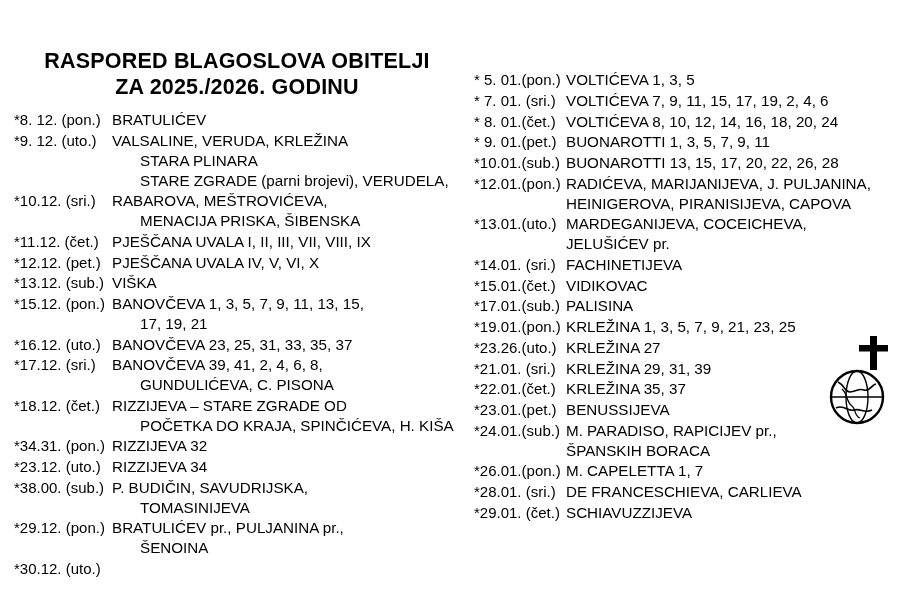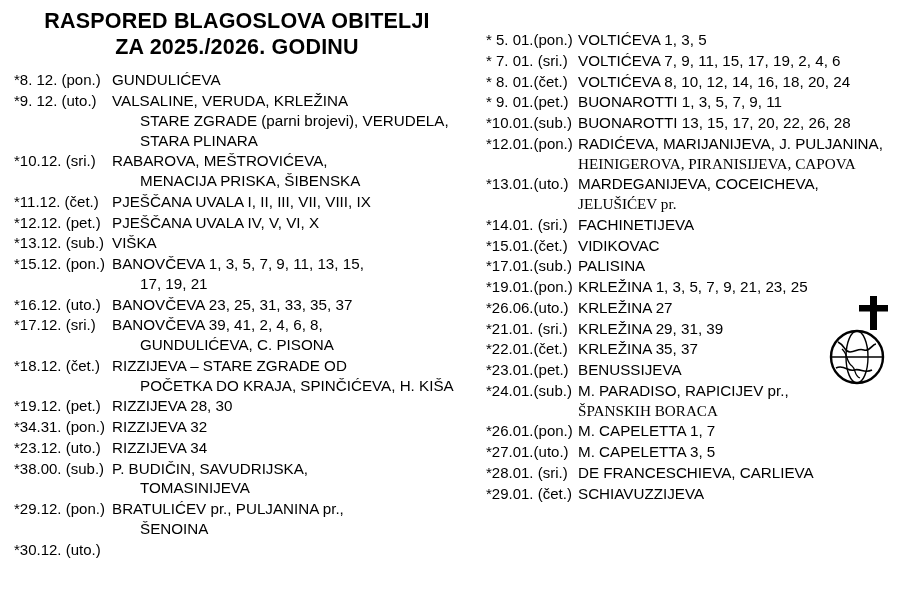--- a/index.html
+++ b/index.html
@@ -11,31 +11,32 @@
     height: 598px;
     background: #ffffff;
     font-family: "Liberation Sans", sans-serif;
     color: #000000;
     overflow: hidden;
   }
   #page {
     position: relative;
     width: 920px;
     height: 442px;
+    margin-top: 40px;
   }
   .col {
     position: absolute;
     top: 0;
   }
   #col-left {
     left: 0;
     width: 470px;
   }
   #col-right {
-    left: 470px;
+    left: 458px;
     width: 450px;
   }
   .title {
     text-align: center;
     font-weight: bold;
     font-size: 21.5px;
     letter-spacing: 0.2px;
     line-height: 1.22;
     margin: 8px 10px 0 14px;
   }
@@ -87,21 +88,20 @@
     margin-top: 0;
   }
   #col-right .entry .date {
     width: 88px;
   }
   #col-right .entry .streets {
     padding-left: 4px;
   }
   #col-right .entry .streets .cont {
     padding-left: 0px;
-    font-family: Liberation Serif, serif;
   }
   
   #emblem {
     position: absolute;
     right: 18px;
     bottom: 56px;
     width: 86px;
     height: 92px;
   }
 </style>
@@ -111,25 +111,25 @@
 <div id="page">
 
   <div class="col" id="col-left">
     <div class="title">
       <span>RASPORED BLAGOSLOVA OBITELJI</span>
       <span class="line2">ZA 2025./2026. GODINU</span>
     </div>
     <div class="entries" id="left-entries">
         <div class="entry">
           <span class="date">*8. 12. (pon.)</span>
-          <span class="streets"><span>GUNDULIĆEVA</span></span>
+          <span class="streets"><span>BRATULIĆEV</span></span>
         </div>
         <div class="entry">
           <span class="date">*9. 12. (uto.)</span>
-          <span class="streets"><span>VALSALINE, VERUDA, KRLEŽINA</span><span class="cont">STARE ZGRADE (parni brojevi), VERUDELA,</span><span class="cont">STARA PLINARA</span></span>
+          <span class="streets"><span>VALSALINE, VERUDA, KRLEŽINA</span><span class="cont">STARA PLINARA</span><span class="cont">STARE ZGRADE (parni brojevi), VERUDELA,</span></span>
         </div>
         <div class="entry">
           <span class="date">*10.12. (sri.)</span>
           <span class="streets"><span>RABAROVA, MEŠTROVIĆEVA,</span><span class="cont">MENACIJA PRISKA, ŠIBENSKA</span></span>
         </div>
         <div class="entry">
           <span class="date">*11.12. (čet.)</span>
           <span class="streets"><span>PJEŠČANA UVALA  I, II, III, VII, VIII, IX</span></span>
         </div>
         <div class="entry">
@@ -150,24 +150,20 @@
         </div>
         <div class="entry">
           <span class="date">*17.12. (sri.)</span>
           <span class="streets"><span>BANOVČEVA 39, 41, 2, 4, 6, 8,</span><span class="cont">GUNDULIĆEVA, C. PISONA</span></span>
         </div>
         <div class="entry">
           <span class="date">*18.12. (čet.)</span>
           <span class="streets"><span>RIZZIJEVA – STARE ZGRADE OD</span><span class="cont">POČETKA DO KRAJA, SPINČIĆEVA, H. KIŠA</span></span>
         </div>
         <div class="entry">
-          <span class="date">*19.12. (pet.)</span>
-          <span class="streets"><span>RIZZIJEVA 28, 30</span></span>
-        </div>
-        <div class="entry">
           <span class="date">*34.31. (pon.)</span>
           <span class="streets"><span>RIZZIJEVA 32</span></span>
         </div>
         <div class="entry">
           <span class="date">*23.12. (uto.)</span>
           <span class="streets"><span>RIZZIJEVA 34</span></span>
         </div>
         <div class="entry">
           <span class="date">*38.00. (sub.)</span>
           <span class="streets"><span>P. BUDIČIN, SAVUDRIJSKA,</span><span class="cont">TOMASINIJEVA</span></span>
@@ -222,21 +218,21 @@
         </div>
         <div class="entry">
           <span class="date">*17.01.(sub.)</span>
           <span class="streets"><span>PALISINA</span></span>
         </div>
         <div class="entry">
           <span class="date">*19.01.(pon.)</span>
           <span class="streets"><span>KRLEŽINA 1, 3, 5, 7, 9, 21, 23, 25</span></span>
         </div>
         <div class="entry">
-          <span class="date">*26.06.(uto.)</span>
+          <span class="date">*23.26.(uto.)</span>
           <span class="streets"><span>KRLEŽINA  27</span></span>
         </div>
         <div class="entry">
           <span class="date">*21.01. (sri.)</span>
           <span class="streets"><span>KRLEŽINA 29, 31, 39</span></span>
         </div>
         <div class="entry">
           <span class="date">*22.01.(čet.)</span>
           <span class="streets"><span>KRLEŽINA 35, 37</span></span>
         </div>
@@ -244,24 +240,20 @@
           <span class="date">*23.01.(pet.)</span>
           <span class="streets"><span>BENUSSIJEVA</span></span>
         </div>
         <div class="entry">
           <span class="date">*24.01.(sub.)</span>
           <span class="streets"><span>M. PARADISO, RAPICIJEV pr.,</span><span class="cont">ŠPANSKIH BORACA</span></span>
         </div>
         <div class="entry">
           <span class="date">*26.01.(pon.)</span>
           <span class="streets"><span>M. CAPELETTA 1, 7</span></span>
-        </div>
-        <div class="entry">
-          <span class="date">*27.01.(uto.)</span>
-          <span class="streets"><span>M. CAPELETTA 3, 5</span></span>
         </div>
         <div class="entry">
           <span class="date">*28.01. (sri.)</span>
           <span class="streets"><span>DE FRANCESCHIEVA, CARLIEVA</span></span>
         </div>
         <div class="entry">
           <span class="date">*29.01. (čet.)</span>
           <span class="streets"><span>SCHIAVUZZIJEVA</span></span>
         </div>
       </div>

